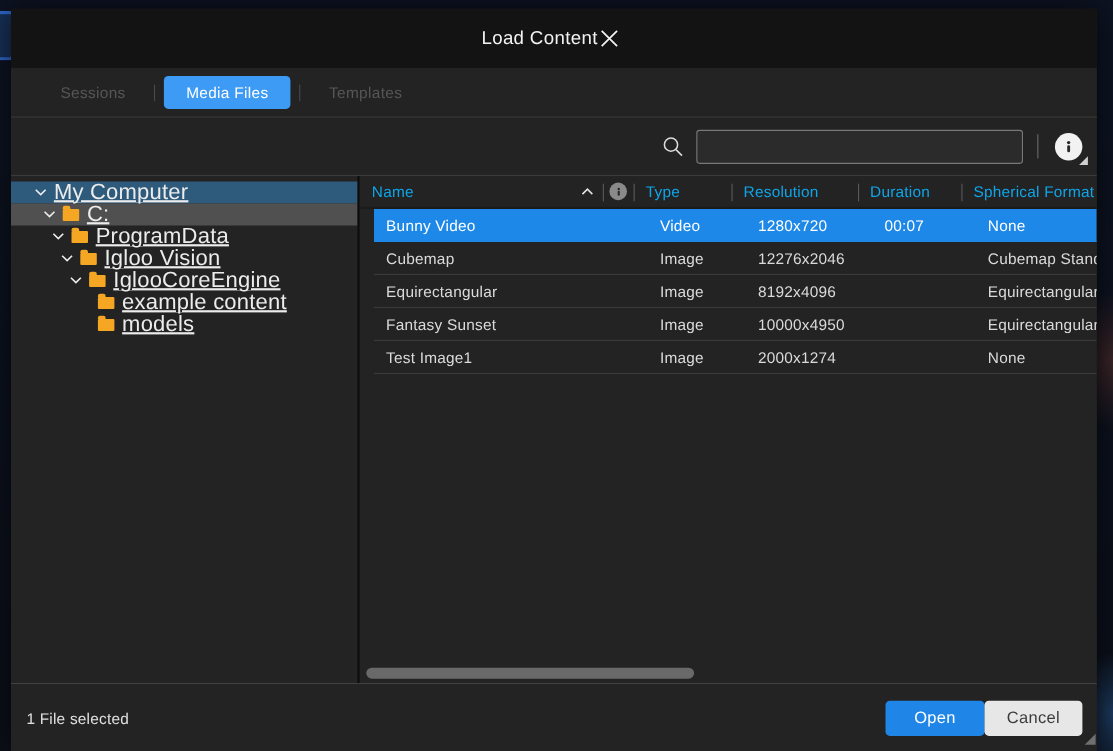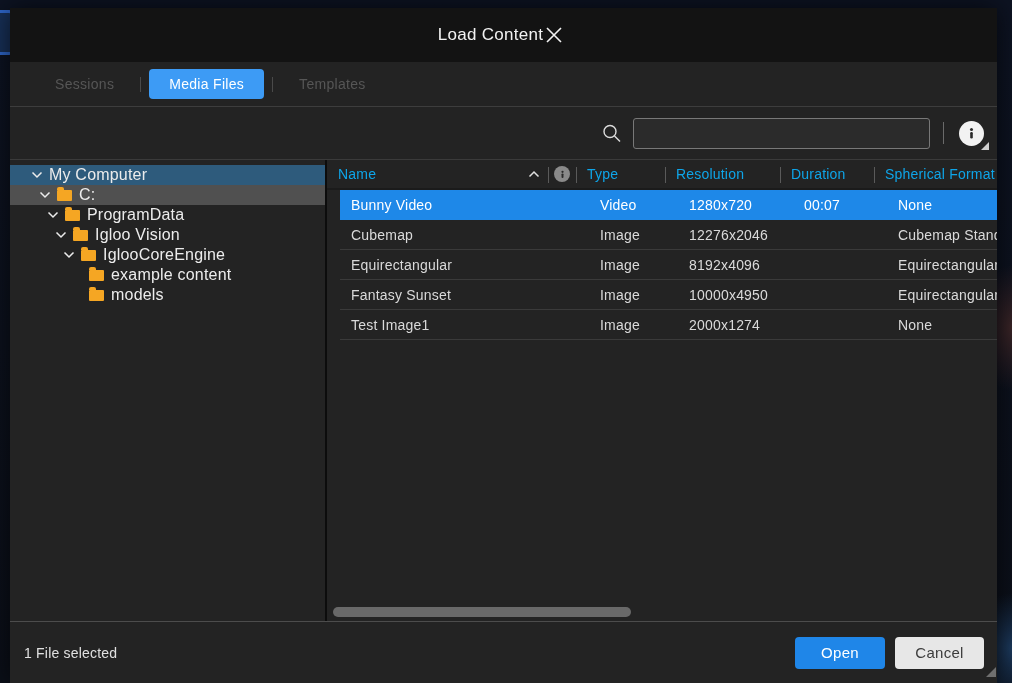--- a/index.html
+++ b/index.html
@@ -59,21 +59,21 @@
   .info-corner {
     position:absolute; right:-4px; bottom:-3px; width:0; height:0;
     border-left:8px solid transparent; border-bottom:8px solid #cfcfcf;
   }
   
   .content { flex:1 1 auto; display:flex; border-bottom:1px solid #4c4c4c; min-height:0; }
   .tree-panel {
     width:317px; flex:0 0 auto; border-right:2px solid #0c0c0c;
     padding-top:5px; overflow:hidden; background:#232323;
   }
-  .tree-row { height:20px; display:flex; align-items:center; font-size:16px; color:#ececec; letter-spacing:.2px; white-space:nowrap; }
+  .tree-row { height:20px; display:flex; align-items:center; font-size:20px; color:#ececec; letter-spacing:.2px; white-space:nowrap;text-decoration:underline; }
   .tree-row.blue { background:#2e5b7c; }
   .tree-row.gray { background:#505050; }
   .chev { width:13px; height:13px; display:flex; align-items:center; justify-content:center; margin-right:6px; flex:0 0 auto; }
   .chev.spacer { visibility:hidden; }
   .folder {
     width:15px; height:11px; background:#f5a623; border-radius:1px;
     position:relative; margin-right:7px; flex:0 0 auto;
   }
   .folder::before {
     content:""; position:absolute; top:-3px; left:0; width:7px; height:3px;
@@ -98,21 +98,21 @@
     position:absolute; left:6px; bottom:4px; width:298px; height:10px;
     border-radius:5px; background:#696969; cursor:pointer;
   }
   
   .footer {
     height:61px; flex:0 0 auto; background:#232323; position:relative;
     display:flex; align-items:center; justify-content:space-between;
     padding:0 13px 0 14px;
   }
   .status { font-size:14px; color:#e0e0e0; letter-spacing:.2px; }
-  .btns { display:flex; gap:10px; }
+  .btns { display:flex; }
   .btn { height:32px; border:none; border-radius:4px; font-size:15px; letter-spacing:.3px; cursor:pointer; font-family:"Liberation Sans", sans-serif; }
   .btn-open { width:90px; background:#1f86e8; color:#ffffff; }
   .btn-cancel { width:89px; background:#e7e7e7; color:#3c3c3c; }
   .resize-grip {
     position:absolute; right:1px; bottom:6px; width:0; height:0;
     border-left:10px solid transparent; border-bottom:10px solid #6f6f6f; cursor:nwse-resize;
   }
 </style>
 </head>
 <body>

